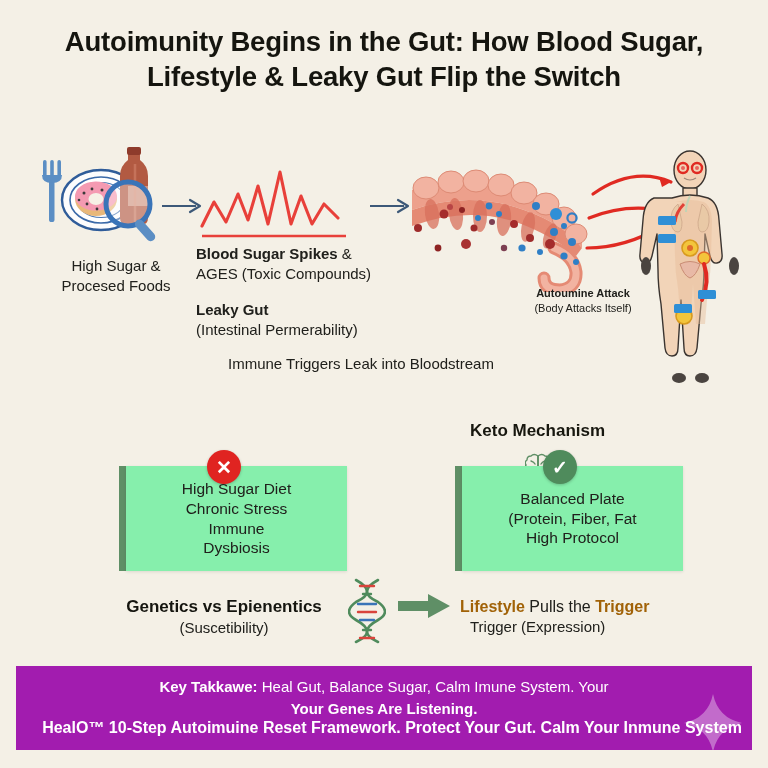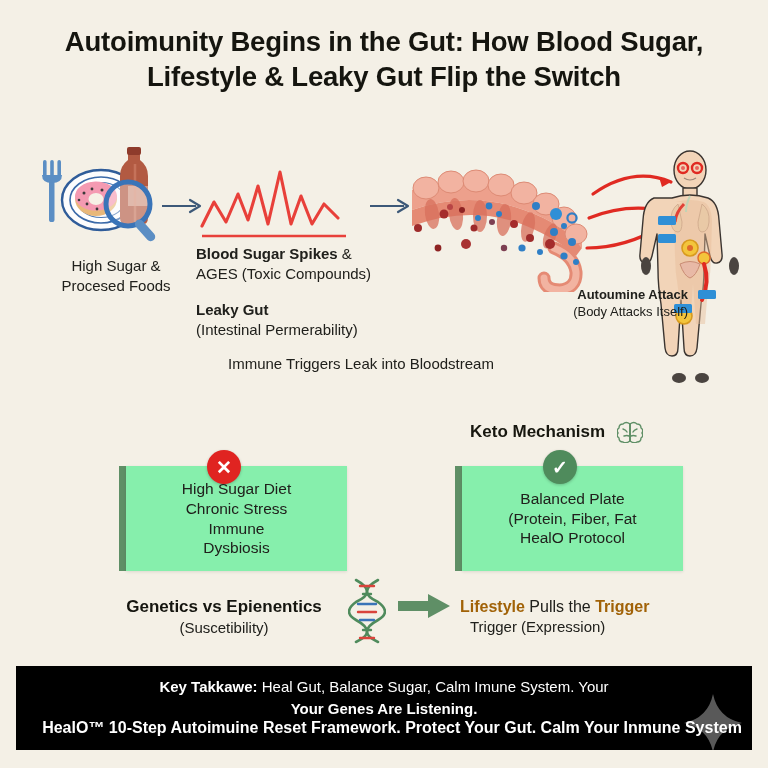--- a/index.html
+++ b/index.html
@@ -30,29 +30,29 @@
   .gut{position:absolute;left:404px;top:152px;width:210px;height:140px;}
   .body-fig{position:absolute;left:636px;top:148px;width:108px;height:238px;}
   .red-arrows{position:absolute;left:585px;top:160px;width:110px;height:120px;}
 
   .cap{position:absolute;font-size:14.5px;line-height:1.32;color:#20201c;}
   .cap b{font-weight:bold;}
   .cap-food{left:46px;top:256px;width:140px;text-align:center;font-size:15px;}
   .cap-spike{left:196px;top:244px;width:200px;text-align:left;font-size:15px;}
   .cap-leaky{left:196px;top:300px;width:220px;text-align:left;font-size:15px;}
   .cap-immune{left:228px;top:354px;width:300px;text-align:left;font-size:15px;}
-  .cap-auto{left:478px;top:286px;width:210px;text-align:right;font-size:13px;}
+  .cap-auto{left:478px;top:286px;width:210px;text-align:center;font-size:11px;}
 
   
   .panel-head{
     position:absolute;font-size:17px;font-weight:bold;color:#17170f;
     display:flex;align-items:center;gap:12px;
   }
   .head-left{left:128px;top:421px;}
-  .head-right{left:470px;top:421px;}
+  .head-right{left:470px;top:421px;flex-direction:column;}
 
   .card{
     position:absolute;width:221px;height:105px;
     background:#86efac;
     box-shadow:0 1px 3px rgba(0,0,0,.10);
     display:flex;align-items:center;justify-content:center;
   }
   .card .txt{
     text-align:center;font-size:15.5px;line-height:1.28;color:#20201c;
   }
@@ -84,21 +84,21 @@
   }
   .gen-right .l1{color:#20201c;}
   .gen-right .l1 b{font-weight:bold;color:#a16207;}
   .gen-right .l2{font-size:15px;color:#20201c;padding-left:10px;}
   .dna{position:absolute;left:348px;top:578px;width:38px;height:66px;}
   .green-arrow{position:absolute;left:398px;top:592px;width:52px;height:28px;}
 
   
   .footer{
     position:absolute;left:16px;top:666px;width:736px;height:84px;
-    background:#000000;overflow:hidden;
+    background:#a21caf;overflow:hidden;
   }
   .footer .f1{
     position:absolute;left:0;top:10px;width:736px;text-align:center;
     color:#ffffff;font-size:15px;line-height:1.45;
   }
   .footer .f1 b{font-weight:bold;}
   .footer .f2{
     position:absolute;left:8px;top:53px;width:736px;text-align:center;
     color:#ffffff;font-size:16px;font-weight:bold;
   }
@@ -341,21 +341,21 @@
       <div>Chronic Stress</div>
       <div>Immune</div>
       <div>Dysbiosis</div>
     </div>
   </div>
 
   <div class="card card-right">
     <div class="txt">
       <div>Balanced Plate</div>
       <div>(Protein, Fiber, Fat</div>
-      <div>HealO Protocol</div>
+      <div>High Protocol</div>
     </div>
   </div>
 
   <div class="gen-left">
     <div class="l1">Genetics vs Epienentics</div>
     <div class="l2">(Suscetibility)</div>
   </div>
 
   <svg class="dna" viewBox="0 0 38 66">
     <g fill="none" stroke="#4f8b5c" stroke-width="2.6" stroke-linecap="round">

